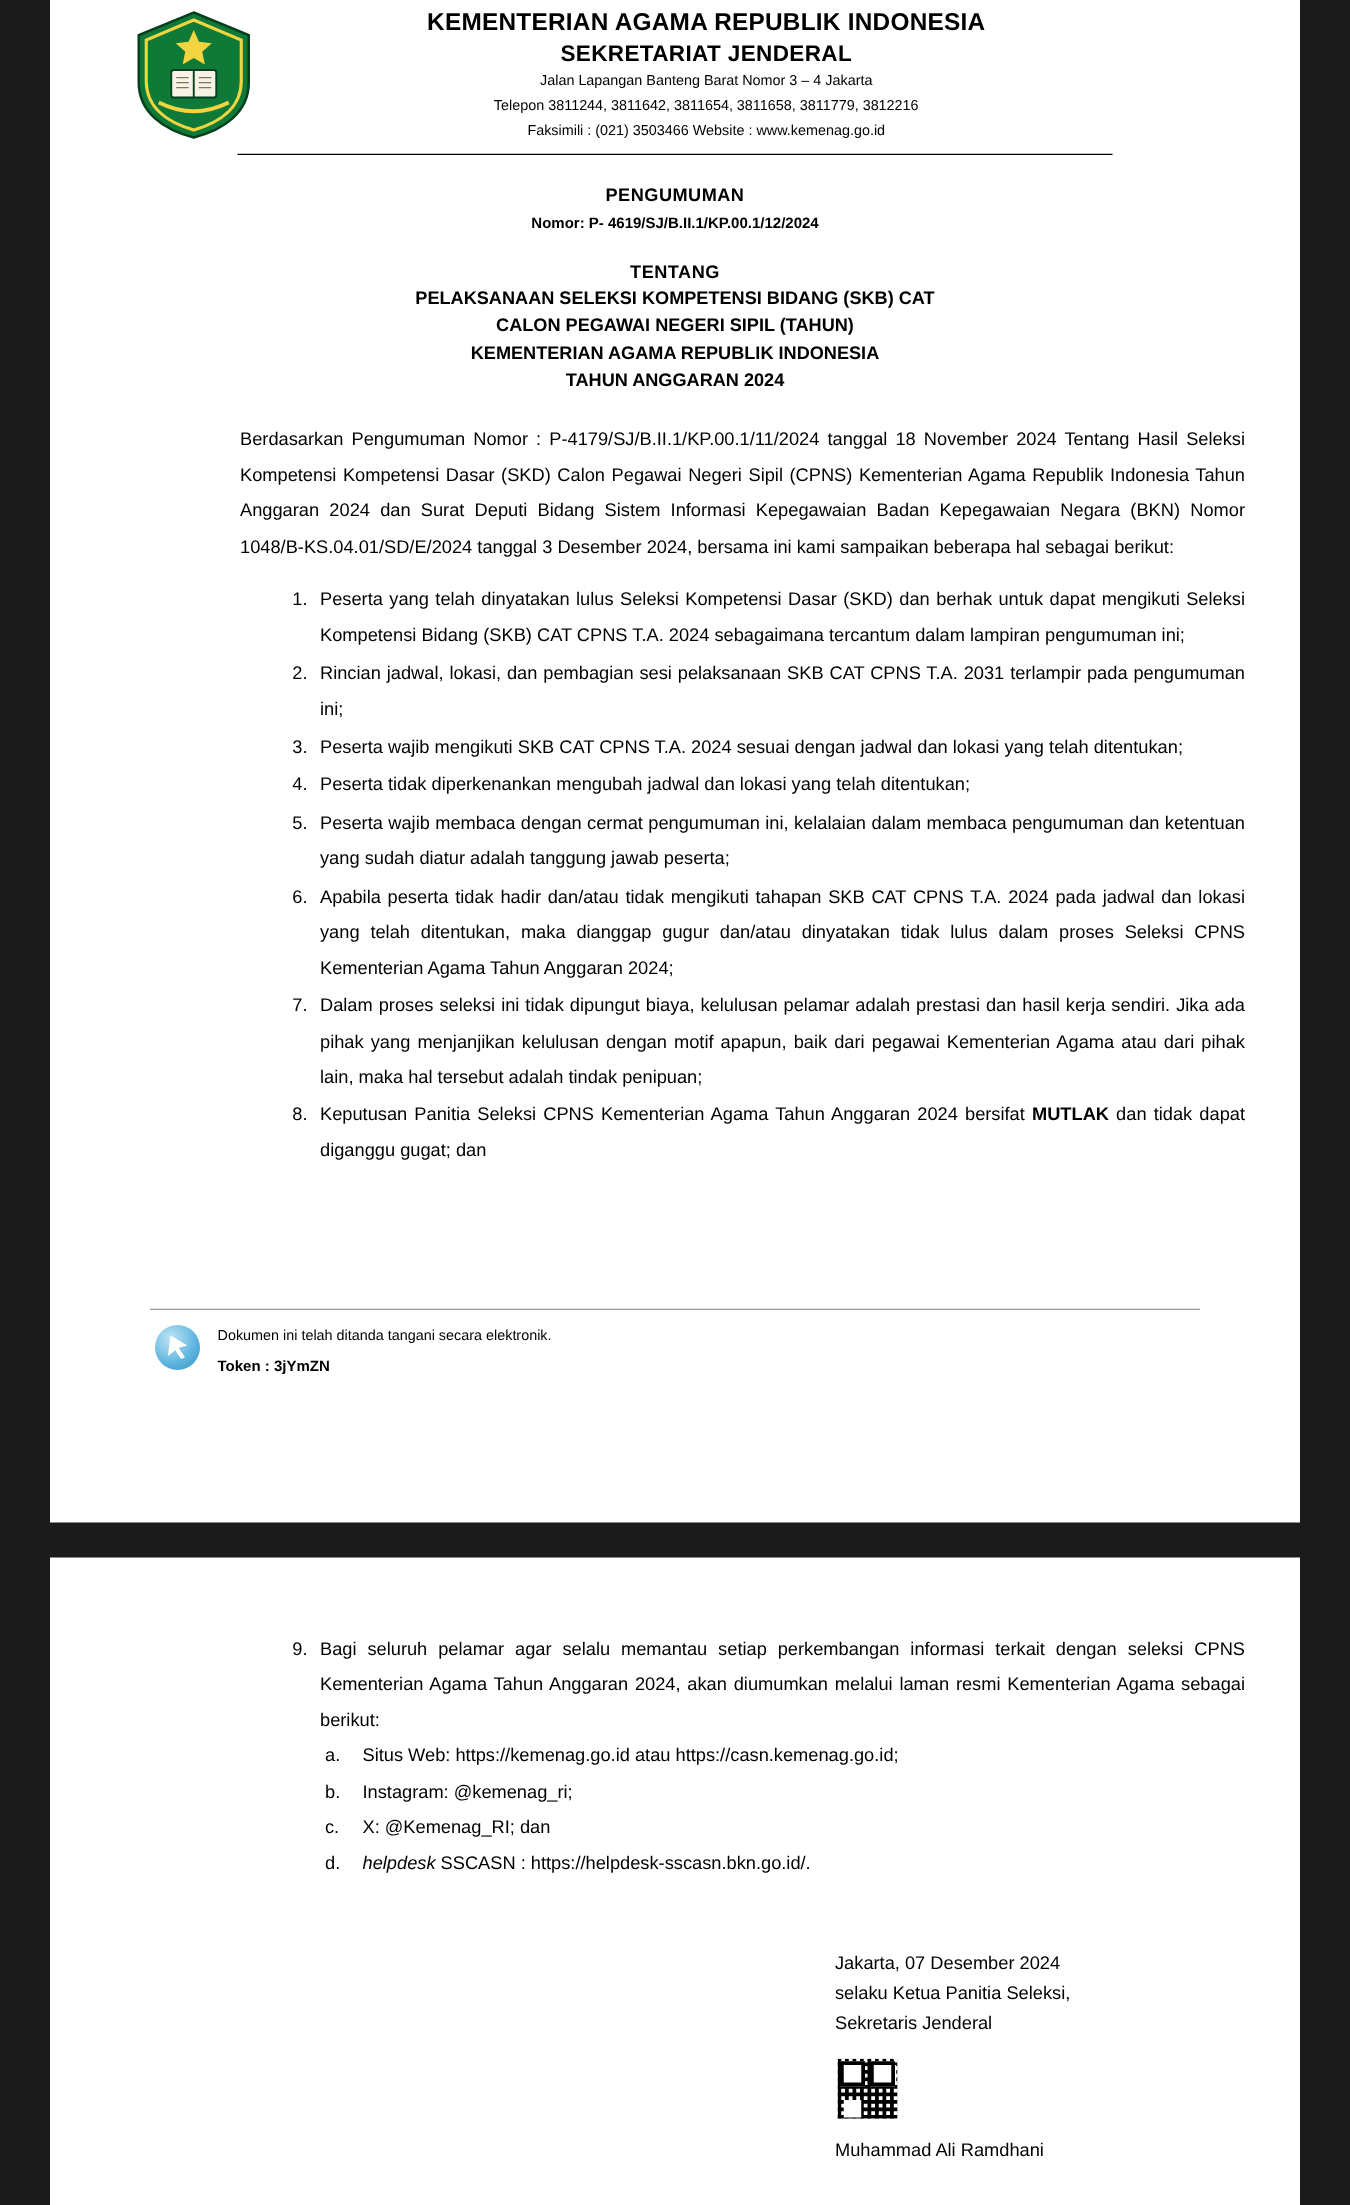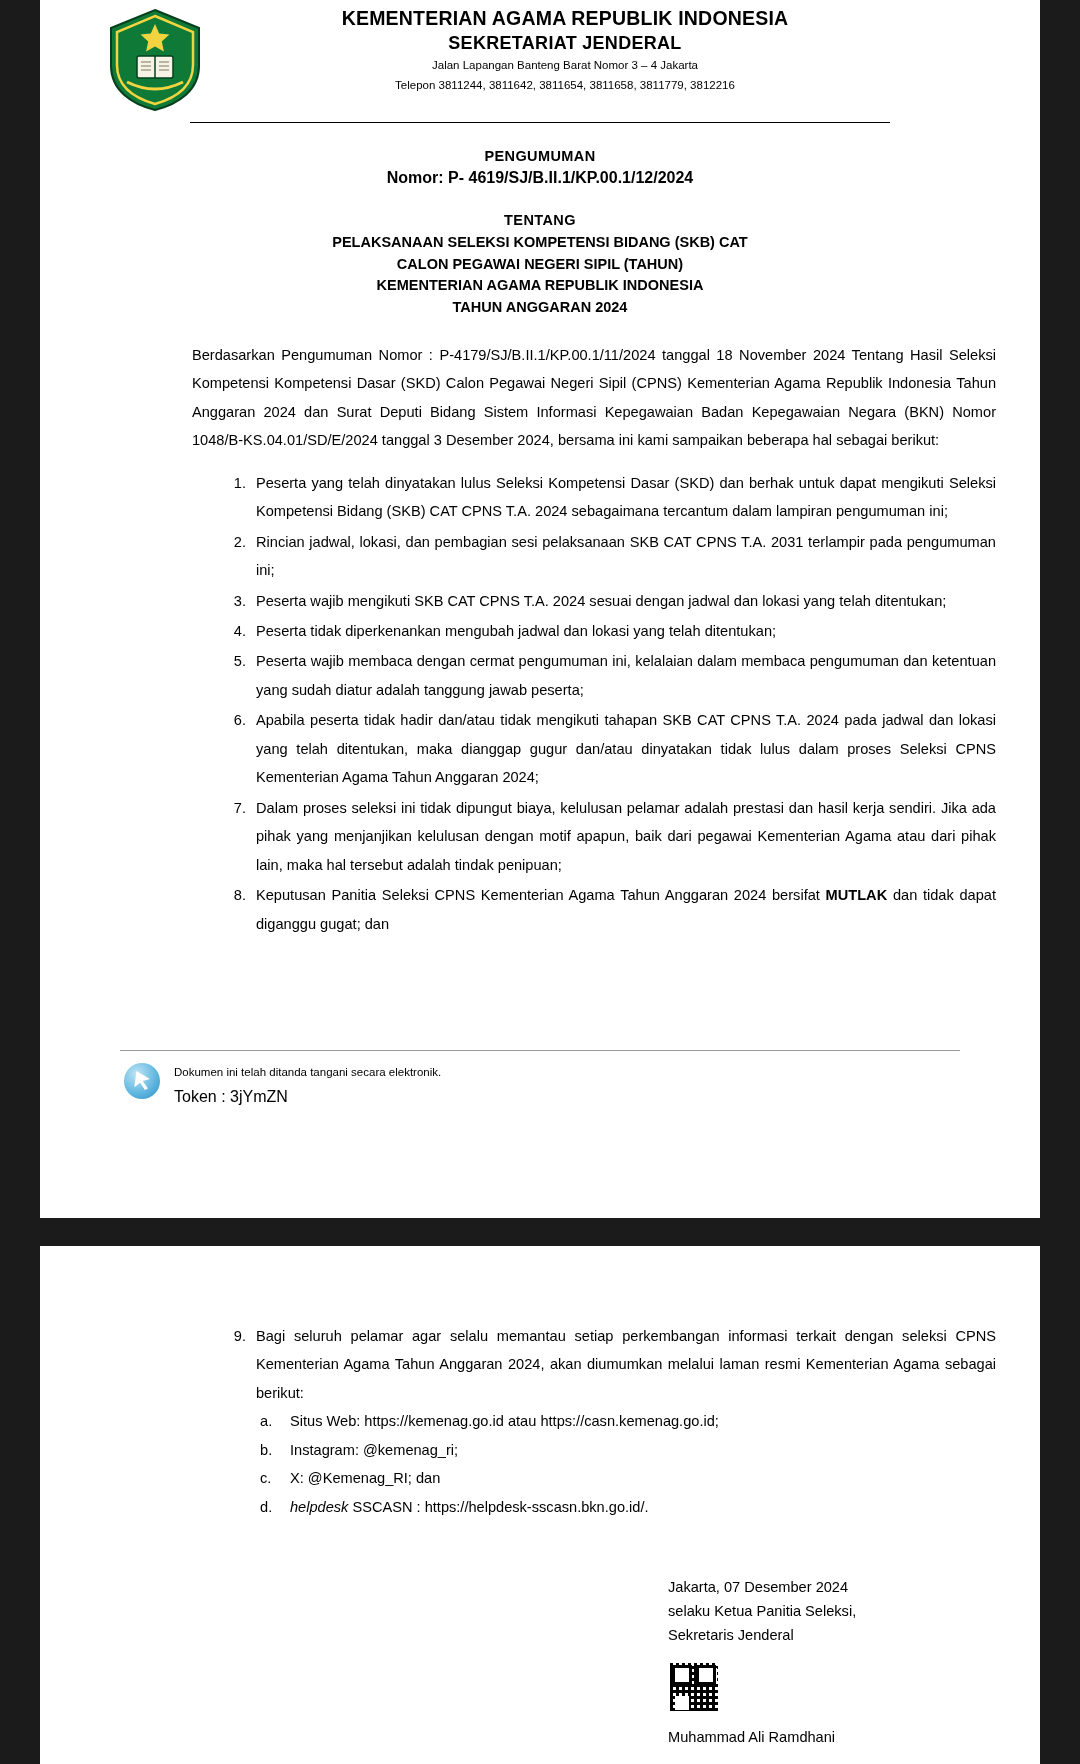--- a/index.html
+++ b/index.html
@@ -86,21 +86,21 @@
     text-align: center;
     margin-top: 22px;
   }
   .title-block .t {
     font-size: 14.5px;
     font-weight: bold;
     line-height: 1.55;
     letter-spacing: 0.4px;
   }
   .title-block .nomor {
-    font-size: 16px;
+    font-size: 12px;
     font-weight: bold;
     margin-top: 2px;
   }
   .title-block .tentang {
     margin-top: 22px;
   }
   .title-block .sub {
     font-size: 14.5px;
     font-weight: bold;
     line-height: 1.5;
@@ -189,22 +189,22 @@
   }
   .esign-text {
     margin-left: 14px;
     padding-top: 3px;
   }
   .esign-line1 {
     font-size: 11.5px;
     line-height: 1.5;
   }
   .esign-line2 {
-    font-size: 16px;
-    font-weight: normal;
+    font-size: 12px;
+    font-weight: bold;
     margin-top: 7px;
   }
 
   
   .closing {
     margin-top: 54px;
     padding-left: 588px;
     font-size: 14.6px;
     line-height: 1.65;
   }
@@ -267,20 +267,21 @@
             <line x1="52" y1="62" x2="62" y2="62" stroke="#7a7a5a" stroke-width="1"></line>
             <path d="M20 74 q28 14 56 0" fill="none" stroke="#f2d441" stroke-width="3"></path>
           </svg>
         </div>
       </div>
       <div class="head-text">
         <div class="head-line1">KEMENTERIAN AGAMA REPUBLIK INDONESIA</div>
         <div class="head-line2">SEKRETARIAT JENDERAL</div>
         <div class="head-line3">Jalan Lapangan Banteng Barat Nomor 3 – 4 Jakarta</div>
         <div class="head-line4">Telepon 3811244, 3811642, 3811654, 3811658, 3811779, 3812216</div>
+        <div class="head-line5">Faksimili : (021) 3503466 Website : www.kemenag.go.id</div>
       </div>
     </div>
     <hr class="head-rule">
 
     <div class="title-block">
       <div class="t">PENGUMUMAN</div>
       <div class="nomor">Nomor: P- 4619/SJ/B.II.1/KP.00.1/12/2024</div>
       <div class="t tentang">TENTANG</div>
       <div class="sub">PELAKSANAAN SELEKSI KOMPETENSI BIDANG (SKB) CAT</div>
       <div class="sub">CALON PEGAWAI NEGERI SIPIL (TAHUN)</div>
@@ -307,21 +308,21 @@
     <div class="esign">
       <div class="esign-badge"></div>
       <div class="esign-text">
         <div class="esign-line1">Dokumen ini telah ditanda tangani secara elektronik.</div>
         <div class="esign-line2">Token : 3jYmZN</div>
       </div>
     </div>
   </div>
 
   <div class="page page-2">
-    <ol class="main-list" style="counter-reset: mainitem 8; padding-left:144px; margin-top:16px;">
+    <ol class="main-list" style="counter-reset: mainitem 8; padding-left:144px; margin-top:0;">
       <li>
         <span>Bagi seluruh pelamar agar selalu memantau setiap perkembangan informasi terkait dengan seleksi CPNS Kementerian Agama Tahun Anggaran 2024, akan diumumkan melalui laman resmi Kementerian Agama sebagai berikut:</span>
         <ol class="sub-list">
           <li>Situs Web:  https://kemenag.go.id atau https://casn.kemenag.go.id;</li>
           <li>Instagram: @kemenag_ri;</li>
           <li>X: @Kemenag_RI; dan</li>
           <li><i class="ital">helpdesk</i><span> SSCASN : https://helpdesk-sscasn.bkn.go.id/.</span></li>
         </ol>
       </li>
     </ol>

